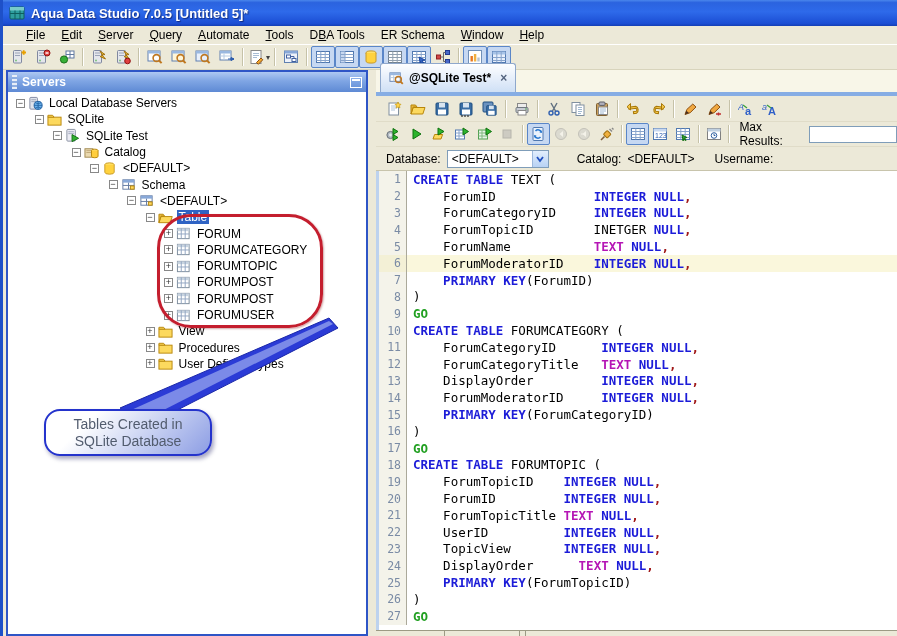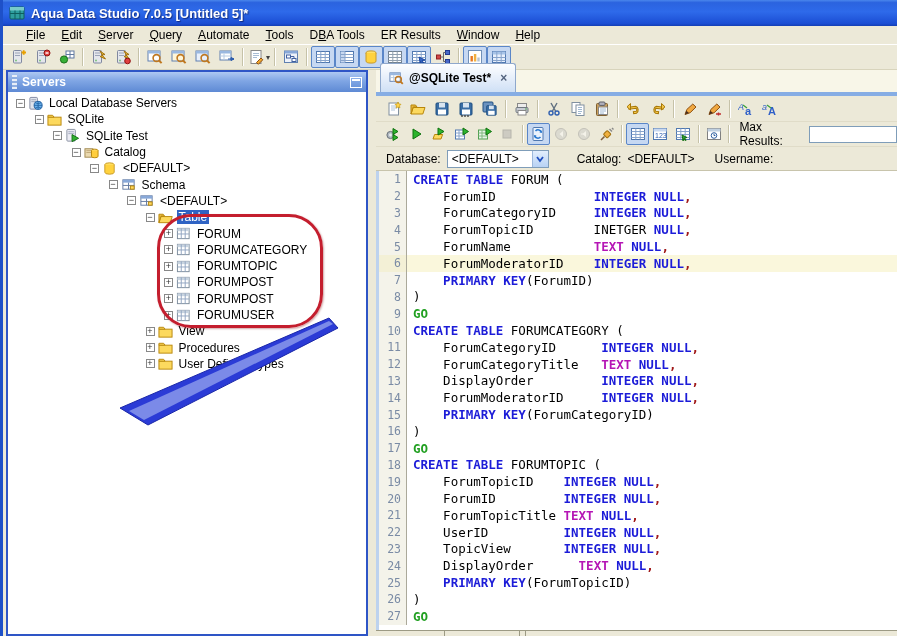--- a/index.html
+++ b/index.html
@@ -125,21 +125,21 @@
 </div>
 
 <div class="menubar" id="menubar">
     <span class="menu-item"><u>F</u>ile</span>
     <span class="menu-item"><u>E</u>dit</span>
     <span class="menu-item"><u>S</u>erver</span>
     <span class="menu-item"><u>Q</u>uery</span>
     <span class="menu-item"><u>A</u>utomate</span>
     <span class="menu-item"><u>T</u>ools</span>
     <span class="menu-item">D<u>B</u>A Tools</span>
-    <span class="menu-item">ER Results</span>
+    <span class="menu-item">ER Schema</span>
     <span class="menu-item"><u>W</u>indow</span>
     <span class="menu-item"><u>H</u>elp</span>
   </div>
 
 <div class="toolbar toolbar-main" id="main-toolbar">
     <div class="tbtn">
       <span style="display: flex;">
         <svg viewBox="0 0 16 16">
           <rect x="2.5" y="1.5" width="8" height="12.5" rx="1" fill="#E4E6EC" stroke="#8088A0"></rect>
           <path d="M4 4h5M4 6.5h5" stroke="#9CA4B8" fill="none"></path>
@@ -489,20 +489,24 @@
             </svg></span>
           <span class="tree-label">User Defined Types</span>
         </div>
       </div>
 
     <div class="red-circle"></div>
     <svg class="arrow-svg" viewBox="0 0 358 560">
       <polygon points="112,336 140,353 330,256 321,246" fill="#2B3BD6" stroke="#1A27A8" stroke-width="1"></polygon>
       <polygon points="121,339 136,348 325,252 321,249" fill="#7B8AE8"></polygon>
     </svg>
+    <div class="callout">
+      <div>Tables Created in</div>
+      <div>SQLite Database</div>
+    </div>
   </div>
 
   <div class="divider"></div>
 
   <div class="right-panel">
     <div class="tabbar">
       <div class="tab">
         <span class="tab-icon">
           <svg viewBox="0 0 16 16">
             <rect x="1" y="2" width="11" height="9" fill="#fff" stroke="#6080B0"></rect>
@@ -811,21 +815,21 @@
       <span class="ctx-label">Catalog:</span>
       <span>&lt;DEFAULT&gt;</span>
       <span class="ctx-gap3"></span>
       <span class="ctx-label">Username:</span>
       <span></span>
     </div>
 
     <div class="editor" id="editor">
         <div class="code-line">
           <span class="ln">1</span>
-          <span class="code"><span class="tok-k">CREATE TABLE</span><span> FORUM (</span></span>
+          <span class="code"><span class="tok-k">CREATE TABLE</span><span> TEXT (</span></span>
         </div>
         <div class="code-line">
           <span class="ln">2</span>
           <span class="code"><span>    ForumID             </span><span class="tok-k">INTEGER NULL</span><span class="tok-c">,</span></span>
         </div>
         <div class="code-line">
           <span class="ln">3</span>
           <span class="code"><span>    ForumCategoryID     </span><span class="tok-k">INTEGER NULL</span><span class="tok-c">,</span></span>
         </div>
         <div class="code-line">

